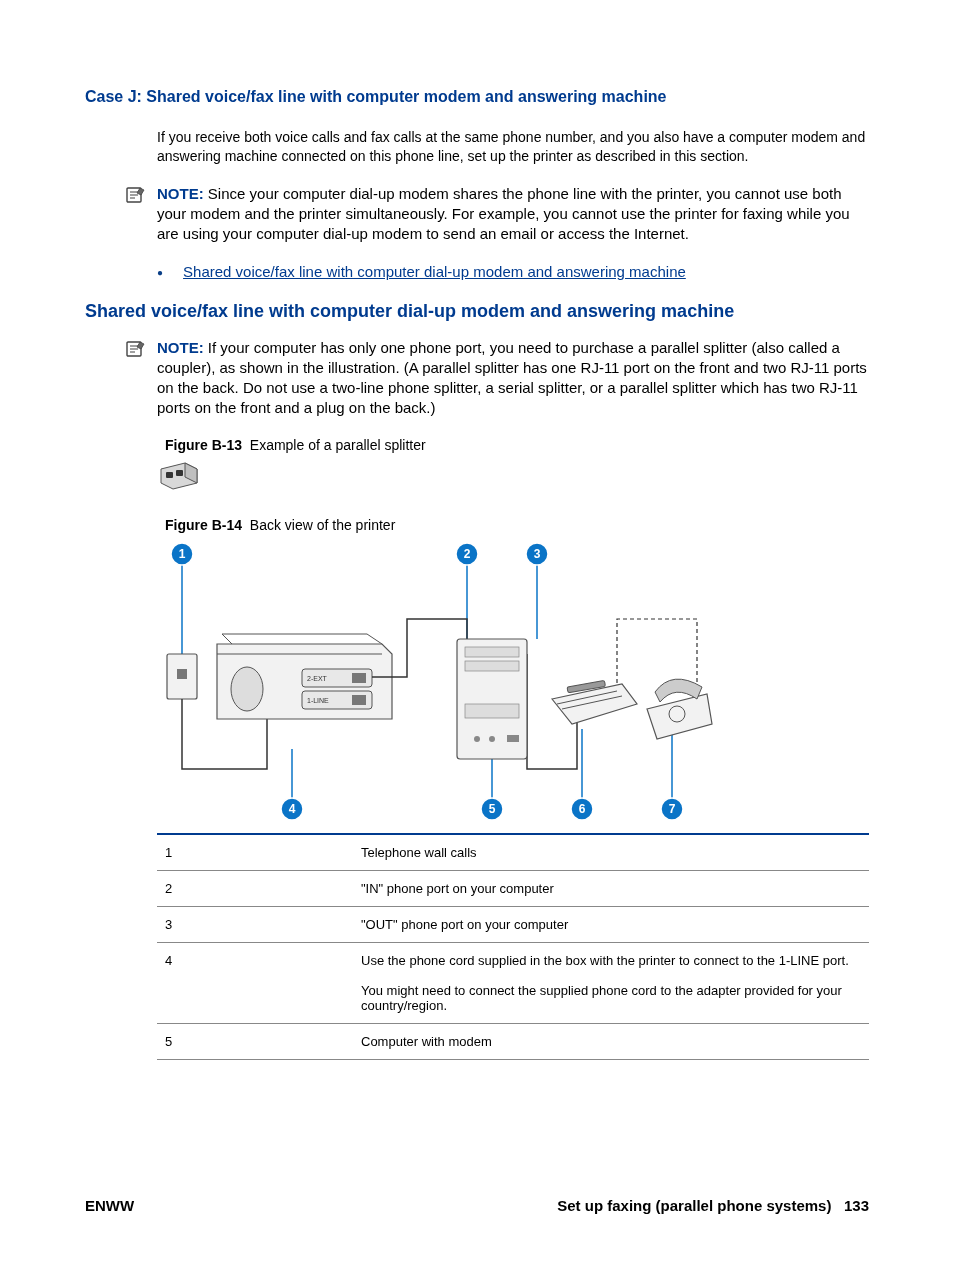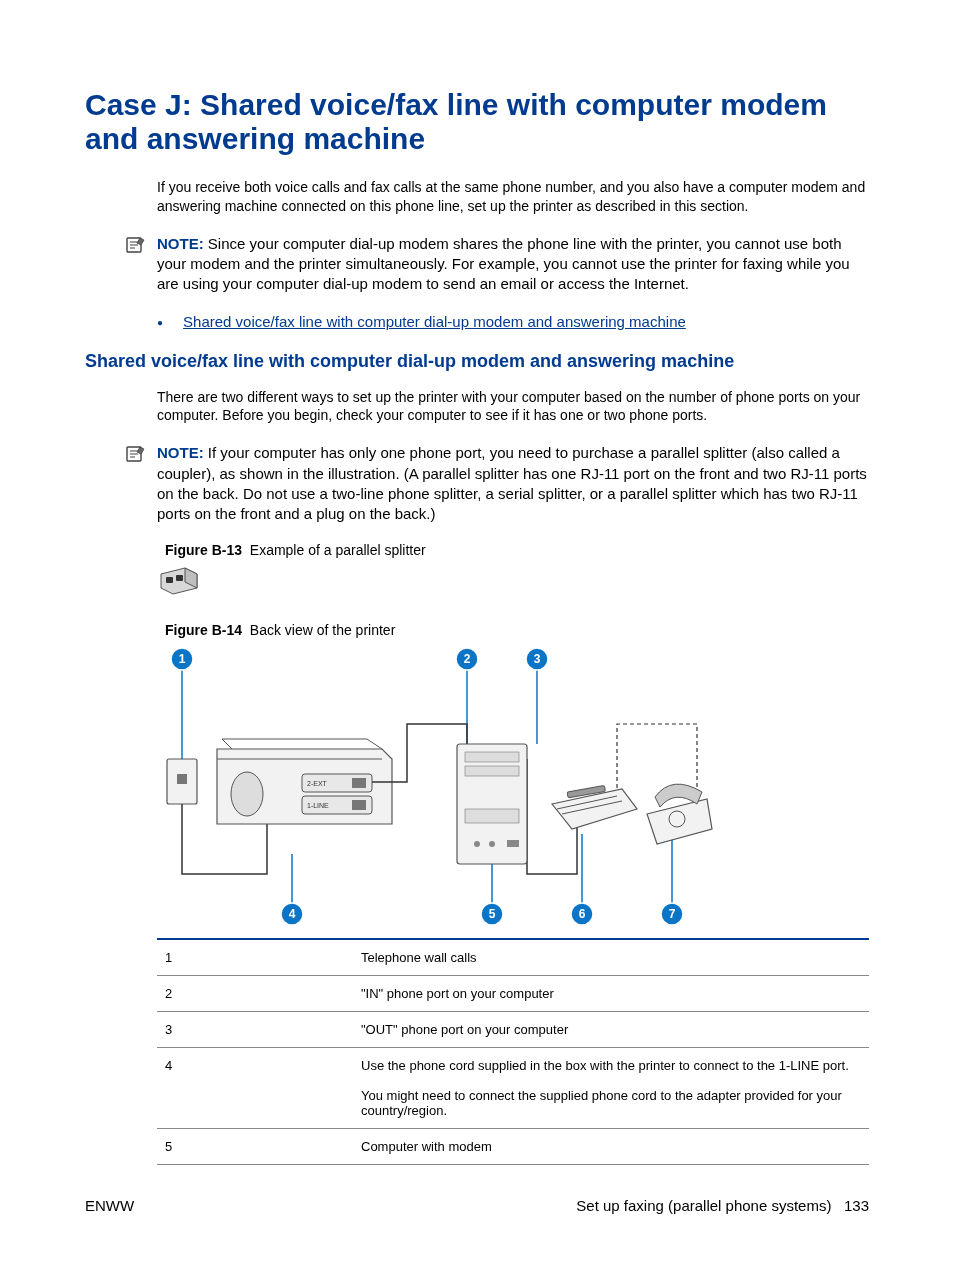--- a/index.html
+++ b/index.html
@@ -11,21 +11,21 @@
     width: 954px;
   }
   .page {
     padding: 88px 85px 40px 85px;
     box-sizing: border-box;
     min-height: 1270px;
     position: relative;
   }
   h1 {
     color: #003b8f;
-    font-size: 30px;
+    font-size: 16px;
     font-weight: bold;
     margin: 0 0 22px 0;
   }
   h2 {
     color: #003b8f;
     font-size: 18px;
     font-weight: bold;
     margin: 16px 0 16px 0;
   }
   .body-text {
@@ -116,20 +116,21 @@
     margin-top: 15px;
   }
   .footer {
     position: absolute;
     bottom: 56px;
     left: 85px;
     right: 85px;
     display: flex;
     justify-content: space-between;
     font-size: 15px;
+    font-weight: bold;
   }
   .callout-circle {
     fill: #0a74c7;
     stroke: #fff;
     stroke-width: 1.5;
   }
   .callout-text {
     fill: #fff;
     font-size: 12px;
     font-weight: bold;
@@ -168,21 +169,20 @@
   </div>
 
   <ul class="link-list">
     <li>
         <a href="#">Shared voice/fax line with computer dial-up modem and answering machine</a>
       </li>
   </ul>
 
   <h2>Shared voice/fax line with computer dial-up modem and answering machine</h2>
 
-  <p class="body-text">There are two different ways to set up the printer with your computer based on the number of phone ports on your computer. Before you begin, check your computer to see if it has one or two phone ports.</p>
 
   <div class="note-block">
     <div class="note-icon">
       <svg viewBox="0 0 20 20">
           <rect x="2" y="3" width="14" height="14" rx="1" fill="none" stroke="#444" stroke-width="1.4"></rect>
           <path d="M5 7h8M5 10h8M5 13h5" stroke="#444" stroke-width="1.2"></path>
           <path d="M15 3l4 2-3 5-4-2z" fill="#666" stroke="#444" stroke-width="0.8"></path>
         </svg>
     </div>
     <div class="note-content">

